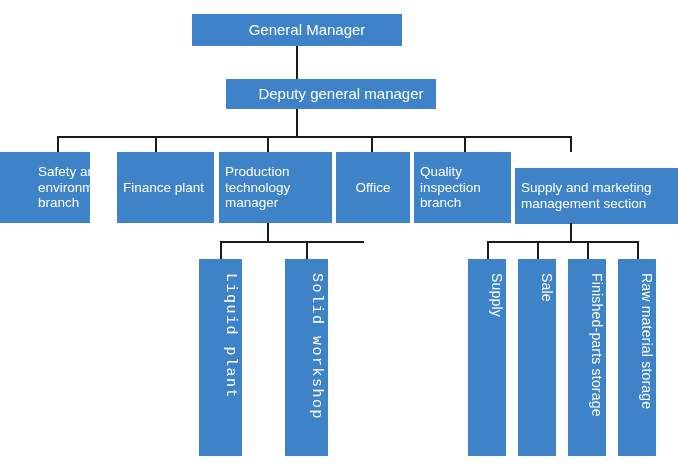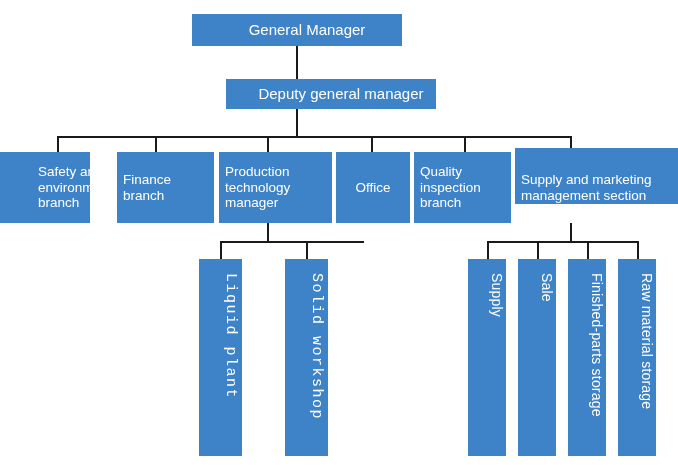--- a/index.html
+++ b/index.html
@@ -96,36 +96,36 @@
   <div class="line v" style="left:267px; top:136px; height:16px;"></div>
   <div class="line v" style="left:371px; top:136px; height:16px;"></div>
   <div class="line v" style="left:464px; top:136px; height:16px;"></div>
   <div class="line v" style="left:570px; top:136px; height:16px;"></div>
 
   <div class="node dept" style="left:0px; top:152px; width:90px; height:71px;padding-left:38px;">
     <span>Safety and environmental branch</span>
   </div>
 
   <div class="node dept" style="left:117px; top:152px; width:97px; height:71px;">
-    <span>Finance branch</span>
+    <span>Finance plant</span>
   </div>
 
   <div class="node dept" style="left:219px; top:152px; width:113px; height:71px;">
     <span>Production technology manager</span>
   </div>
 
   <div class="node dept centered" style="left:336px; top:152px; width:74px; height:71px;">
     <span>Office</span>
   </div>
 
   <div class="node dept" style="left:414px; top:152px; width:97px; height:71px;">
     <span>Quality inspection branch</span>
   </div>
 
-  <div class="node dept" style="left:515px; top:148px; width:163px; height:56px;align-items:flex-end;">
+  <div class="node dept" style="left:515px; top:168px; width:163px; height:56px;">
     <span>Supply and marketing management section</span>
   </div>
 
   <div class="line v" style="left:267px; top:223px; height:18px;"></div>
   <div class="line h" style="left:220px; top:241px; width:144px;"></div>
   <div class="line v" style="left:220px; top:241px; height:18px;"></div>
   <div class="line v" style="left:306px; top:241px; height:18px;"></div>
 
   <div class="line v" style="left:570px; top:223px; height:18px;"></div>
   <div class="line h" style="left:487px; top:241px; width:150px;"></div>

